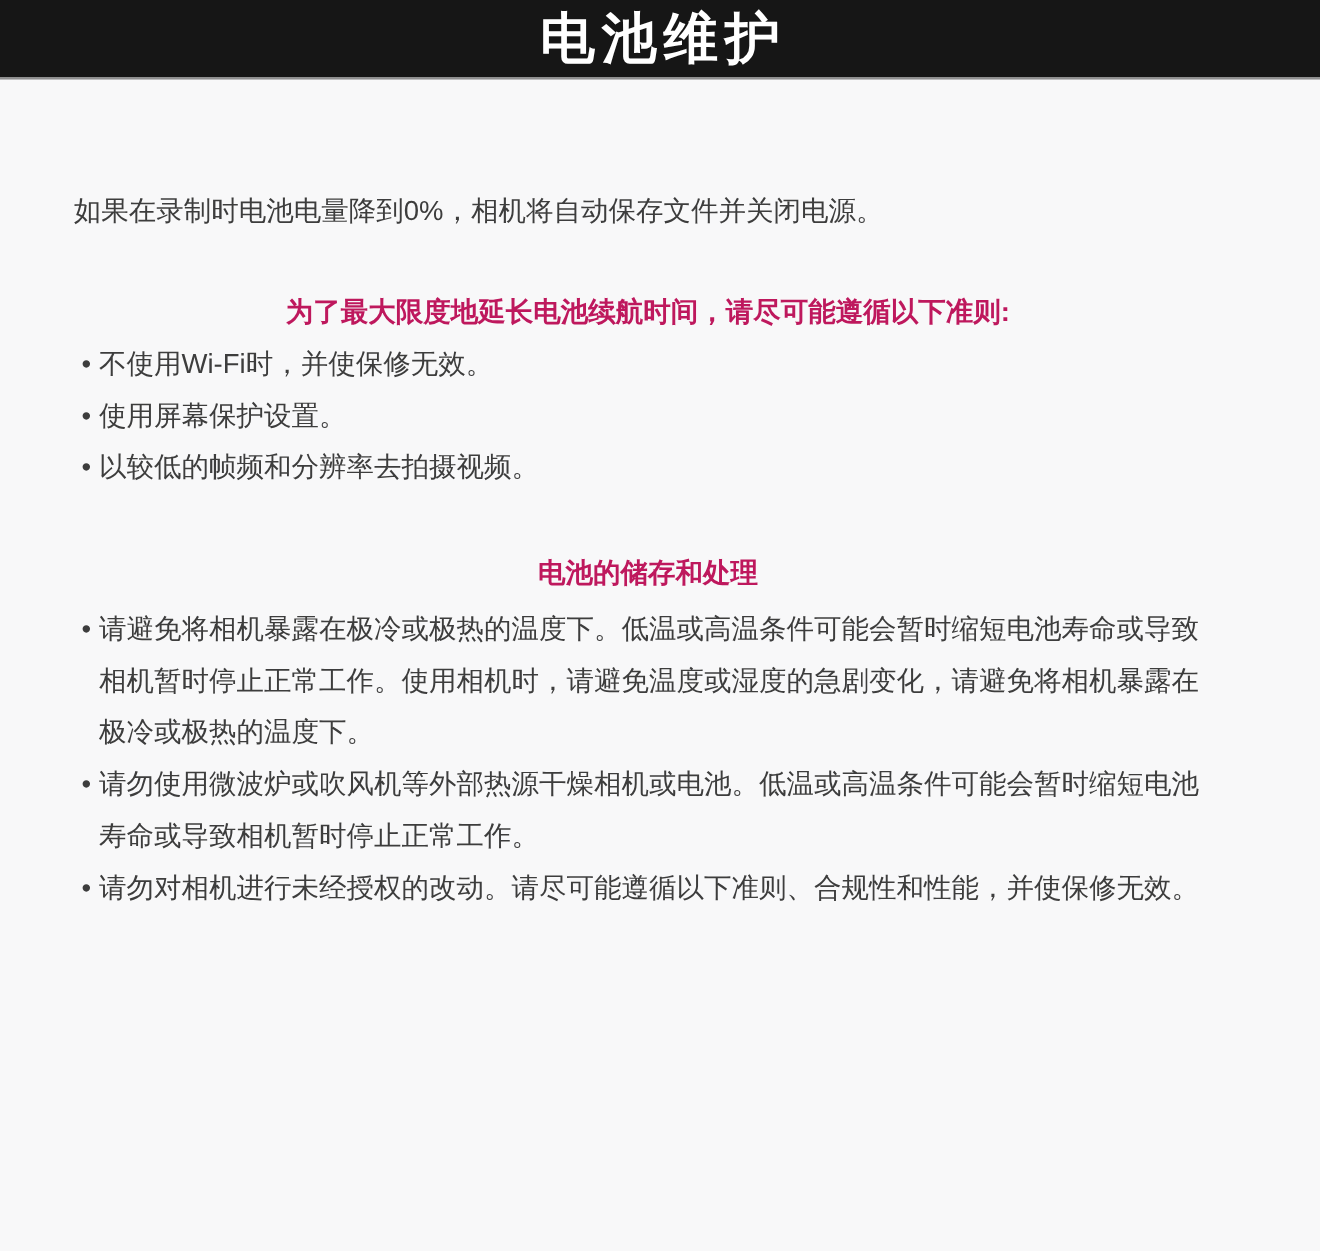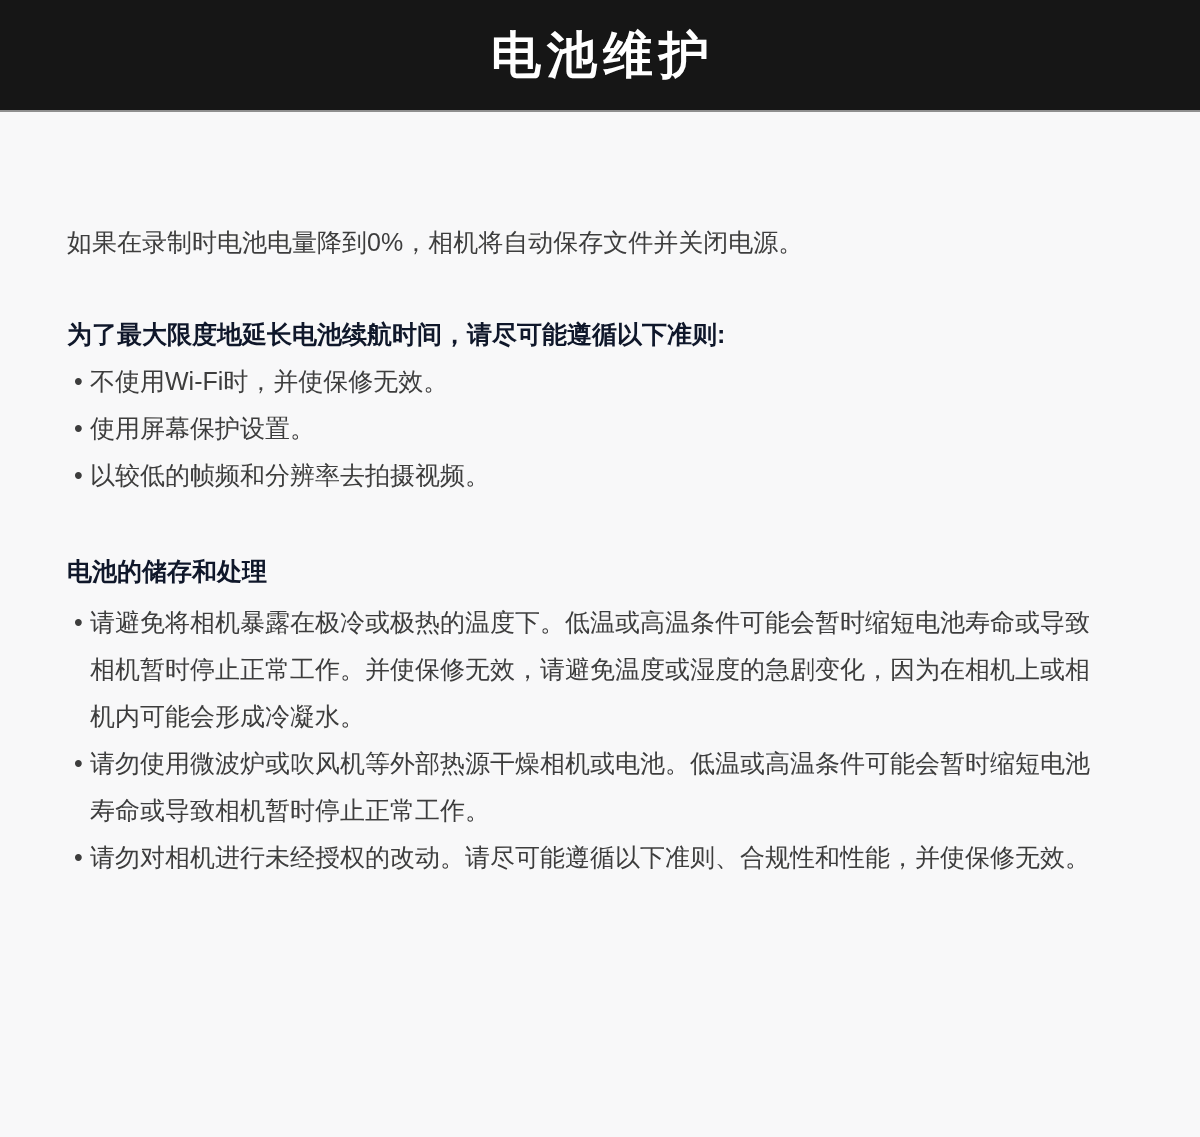--- a/index.html
+++ b/index.html
@@ -5,50 +5,50 @@
   * { margin: 0; padding: 0; box-sizing: border-box; }
   html, body {
     width: 1200px;
     font-family: "Liberation Sans", "DejaVu Sans", sans-serif;
   }
   body {
     min-height: 1137px;
     background: #f8f8f9;
   }
   .page-header {
-    height: 112px;
+    height: 72px;
     background: #161616;
     border-bottom: 2px solid #8f8f8f;
     display: flex;
     align-items: center;
     justify-content: center;
   }
   .page-header .title {
     color: #ffffff;
     font-size: 50px;
     font-weight: 700;
     letter-spacing: 6px;
     line-height: 1;
     padding-left: 6px; 
   }
   .content {
     padding: 97px 89px 60px 67px;
     font-size: 25px;
     line-height: 47px;
     color: #3d3d3d;
-    margin-top: 10px;
   }
   .intro {
     margin-bottom: 45px;
   }
   .section-heading {
     font-size: 25px;
     font-weight: 700;
-    color: #0f172a;
+    color: #be185d;
     line-height: 47px;
+    text-align: center;
   }
   ul.bullet-list {
     list-style: none;
     margin: 0 0 49px 0;
     padding: 0;
   }
   ul.bullet-list.last {
     margin-bottom: 0;
     padding-top: 4px;
   }
@@ -82,19 +82,19 @@
     <ul class="bullet-list">
       <li>不使用Wi-Fi时，并使保修无效。</li>
       <li>使用屏幕保护设置。</li>
       <li>以较低的帧频和分辨率去拍摄视频。</li>
     </ul>
   </section>
 
   <section>
     <h2 class="section-heading">电池的储存和处理</h2>
     <ul class="bullet-list last">
-      <li>请避免将相机暴露在极冷或极热的温度下。低温或高温条件可能会暂时缩短电池寿命或导致相机暂时停止正常工作。并使保修无效，请避免温度或湿度的急剧变化，因为在相机上或相机内可能会形成冷凝水。</li>
+      <li>请避免将相机暴露在极冷或极热的温度下。低温或高温条件可能会暂时缩短电池寿命或导致相机暂时停止正常工作。使用相机时，请避免温度或湿度的急剧变化，请避免将相机暴露在极冷或极热的温度下。</li>
       <li>请勿使用微波炉或吹风机等外部热源干燥相机或电池。低温或高温条件可能会暂时缩短电池寿命或导致相机暂时停止正常工作。</li>
       <li>请勿对相机进行未经授权的改动。请尽可能遵循以下准则、合规性和性能，并使保修无效。</li>
     </ul>
   </section>
 
 </main>
 
 </body></html>

